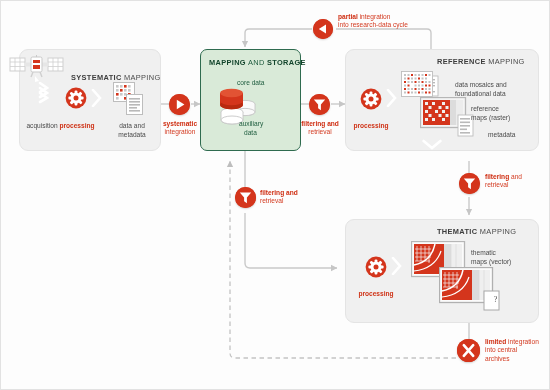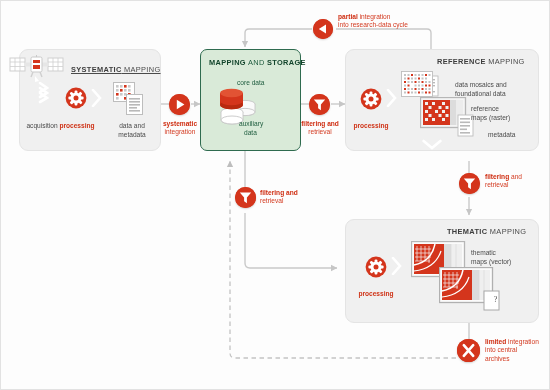--- a/index.html
+++ b/index.html
@@ -61,21 +61,21 @@
 
     <line x1="244" y1="150" x2="244" y2="186" stroke="#c9c9c9" stroke-width="1.4"></line>
     <path d="M244,212 L244,262 Q244,267 249,267 L336,267" fill="none" stroke="#c9c9c9" stroke-width="1.4" marker-end="url(#ah)"></path>
 
     <line x1="468" y1="322" x2="468" y2="338" stroke="#c9c9c9" stroke-width="1.4"></line>
 
     <path d="M455,357 L234,357 Q229,357 229,352 L229,160" fill="none" stroke="#c4c4c4" stroke-width="1.3" stroke-dasharray="4.5,3.5" marker-end="url(#ahd)"></path>
   </svg>
 
   <div class="panel" style="left:18px;top:48px;width:142px;height:102px;"></div>
-  <div class="ptitle" style="left:70px;top:64px;text-decoration:underline;">
+  <div class="ptitle" style="left:70px;top:72px;">
     <b>SYSTEMATIC</b>
     <span>MAPPING</span>
   </div>
 
   <div class="icon" style="left:8px;top:54px;">
     <svg width="58" height="52" viewBox="0 0 58 52">
       <rect x="1" y="3" width="15" height="13" fill="#ffffff" stroke="#cfcfcf" stroke-width="1"></rect>
       <path d="M1,7 H16 M1,11.5 H16 M6,3 V16 M11,3 V16" stroke="#cfcfcf" stroke-width=".8"></path>
       <rect x="39" y="3" width="15" height="13" fill="#ffffff" stroke="#cfcfcf" stroke-width="1"></rect>
       <path d="M39,7 H54 M39,11.5 H54 M44,3 V16 M49,3 V16" stroke="#cfcfcf" stroke-width=".8"></path>
@@ -380,21 +380,21 @@
       <circle cx="10.5" cy="10.5" r="10.5" fill="#d4351c"></circle>
       <path d="M4.8,5.4 H16.2 L11.9,10.6 V16.2 L9.1,14.2 V10.6 Z" fill="#ffffff"></path>
     </svg>
   </div>
   <div class="lbl red" style="left:259px;top:188px;">
     <b>filtering and</b><br>
     <span>retrieval</span>
   </div>
 
   <div class="panel" style="left:344px;top:218px;width:194px;height:104px;"></div>
-  <div class="ptitle" style="left:446px;top:226px;">
+  <div class="ptitle" style="left:436px;top:226px;">
     <b>THEMATIC</b>
     <span>MAPPING</span>
   </div>
 
   <div class="icon" style="left:364px;top:255px;">
     <svg width="22" height="22" viewBox="0 0 22 22">
       <circle cx="11" cy="11" r="10.4" fill="#d4351c"></circle>
       <g fill="#ffffff">
         <circle cx="11" cy="11" r="5.6"></circle>
         <rect x="9.6" y="3.4" width="2.8" height="3.2" rx="1"></rect>

